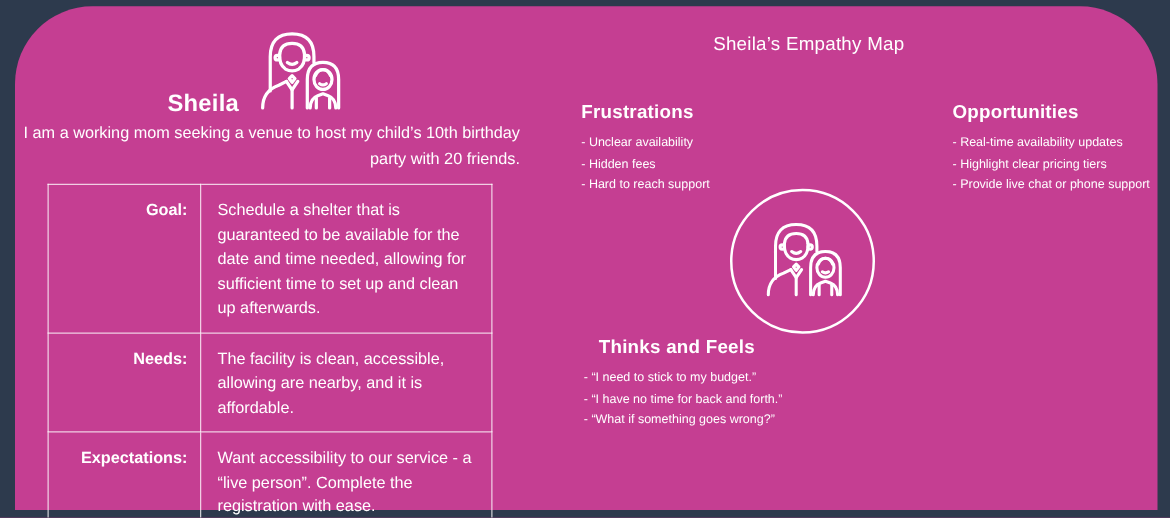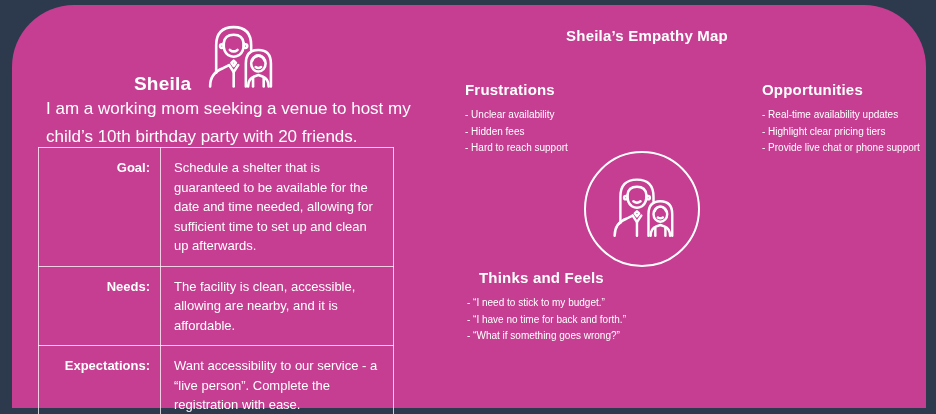--- a/index.html
+++ b/index.html
@@ -25,24 +25,25 @@
     left: 122px; top: 12px;
     display: flex; align-items: flex-end; gap: 10px;
   }
   .persona-name {
     font-size: 19px; font-weight: bold; letter-spacing: .2px;
   }
   .persona-icon svg { display: block; }
 
   .intro {
     position: absolute;
-    left: 34px; top: 90px;
+    left: 6px; top: 90px;
     width: 398px;
-    font-size: 17px;
+    font-size: 13px;
     line-height: 1.62;
+    text-align: right;
   }
 
   .persona-table {
     position: absolute;
     left: 26px; top: 142px;
     width: 356px;
     border-collapse: collapse;
     font-size: 13px;
   }
   .persona-table th, .persona-table td {
@@ -60,21 +61,21 @@
   .persona-table td {
     padding: 10px 10px 10px 13px;
   }
 
   
   .empathy-title {
     position: absolute;
     left: 430px; top: 22px;
     width: 410px;
     text-align: center;
-    font-size: 15px; font-weight: bold;
+    font-size: 15px; font-weight: normal;
     letter-spacing: .2px;
   }
   .quad { position: absolute; }
   .quad h3 {
     font-size: 15px; font-weight: bold;
     margin-bottom: 11px;
     letter-spacing: .2px;
   }
   .quad ul { list-style: none; font-size: 10px; }
   .quad li {

